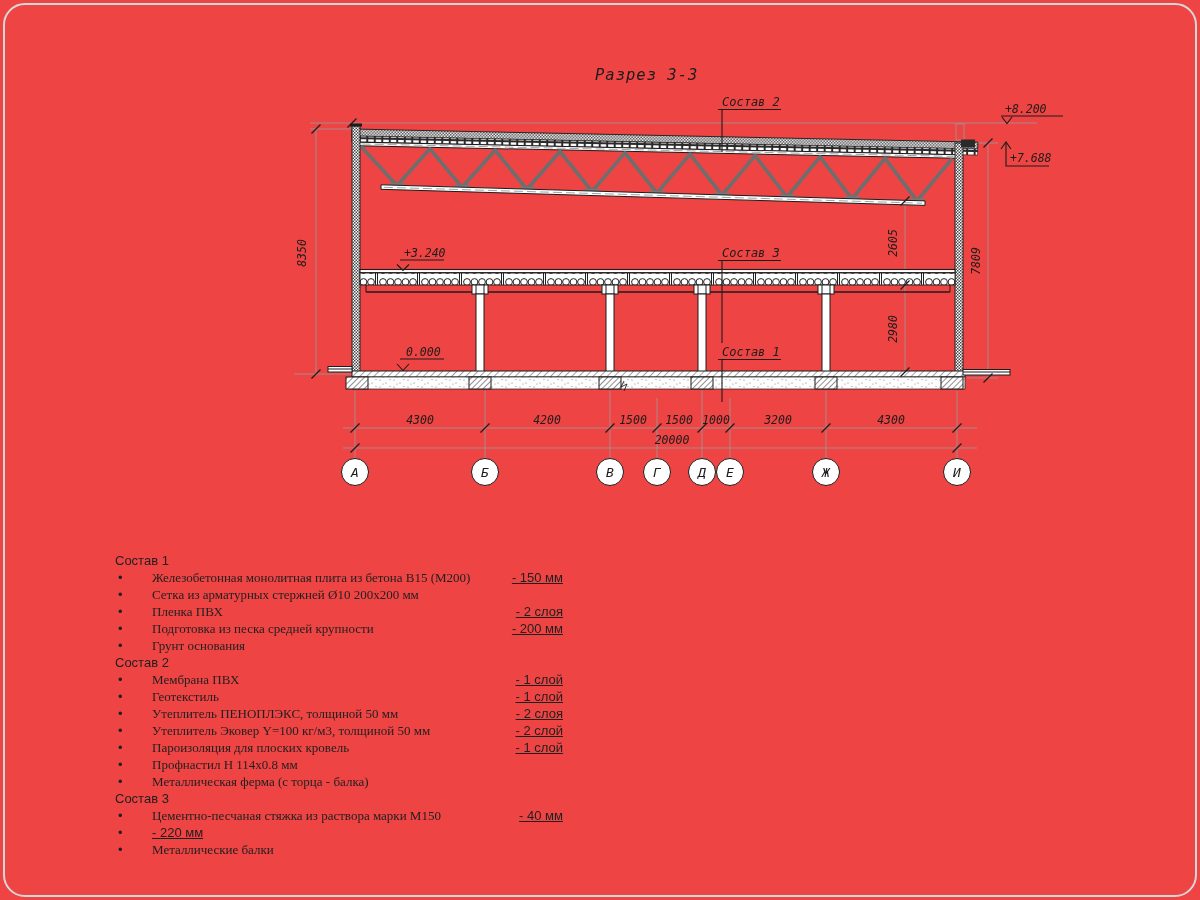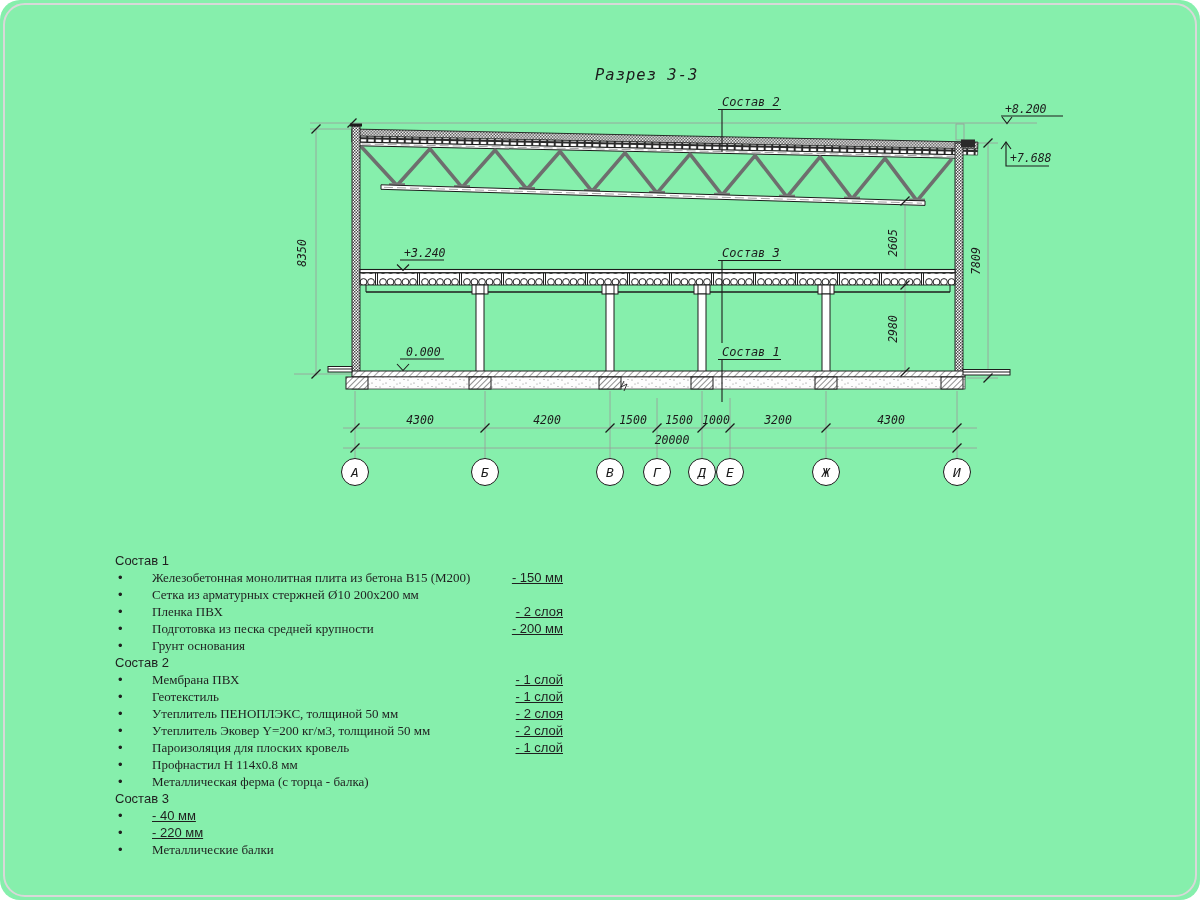--- a/index.html
+++ b/index.html
@@ -1,17 +1,17 @@
 <!DOCTYPE html>
 <html><head>
 <meta charset="utf-8">
 <style>
   html,body{margin:0;padding:0;background:#fff;}
-  .canvas{position:relative;width:1200px;height:900px;background:#86efac;overflow:hidden;
-          font-family:"Liberation Sans", sans-serif;border-radius:20px;}
+  .canvas{position:relative;width:1200px;height:900px;background:#ef4444;overflow:hidden;
+          font-family:"Liberation Sans", sans-serif;}
   .frame{position:absolute;inset:3px;border:2px solid #d8d8d8;border-radius:22px;pointer-events:none;}
   svg{position:absolute;left:0;top:0;}
   
   .t{font-family:"DejaVu Sans Mono", monospace;font-style:italic;fill:#1c1c1c;}
   .s11{font-size:11.5px;}
   .s12{font-size:12px;}
   .s13{font-size:13px;}
   .s16{font-size:15.5px;letter-spacing:1px;}
   .mid{text-anchor:middle;}
   
@@ -303,21 +303,21 @@
       <span class="nm">Геотекстиль</span>
       <span class="qty">- 1 слой</span>
     </div>
     <div class="spec-row">
       <span class="bullet">•</span>
       <span class="nm">Утеплитель ПЕНОПЛЭКС, толщиной 50 мм</span>
       <span class="qty">- 2 слоя</span>
     </div>
     <div class="spec-row">
       <span class="bullet">•</span>
-      <span class="nm">Утеплитель Эковер Y=200 кг/м3, толщиной 50 мм</span>
+      <span class="nm">Утеплитель Эковер Y=100 кг/м3, толщиной 50 мм</span>
       <span class="qty">- 2 слой</span>
     </div>
     <div class="spec-row">
       <span class="bullet">•</span>
       <span class="nm">Пароизоляция для плоских кровель</span>
       <span class="qty">- 1 слой</span>
     </div>
     <div class="spec-row">
       <span class="bullet">•</span>
       <span class="nm">Профнастил Н 114x0.8 мм</span>
@@ -325,20 +325,21 @@
     </div>
     <div class="spec-row">
       <span class="bullet">•</span>
       <span class="nm">Металлическая ферма (с торца - балка)</span>
       <span class="qty"></span>
     </div>
 
     <div class="spec-header">Состав 3</div>
     <div class="spec-row">
       <span class="bullet">•</span>
+      <span class="nm">Цементно-песчаная стяжка из раствора марки М150</span>
       <span class="qty">- 40 мм</span>
     </div>
     <div class="spec-row">
       <span class="bullet">•</span>
       <span class="qty">- 220 мм</span>
     </div>
     <div class="spec-row">
       <span class="bullet">•</span>
       <span class="nm">Металлические балки</span>
       <span class="qty"></span>

